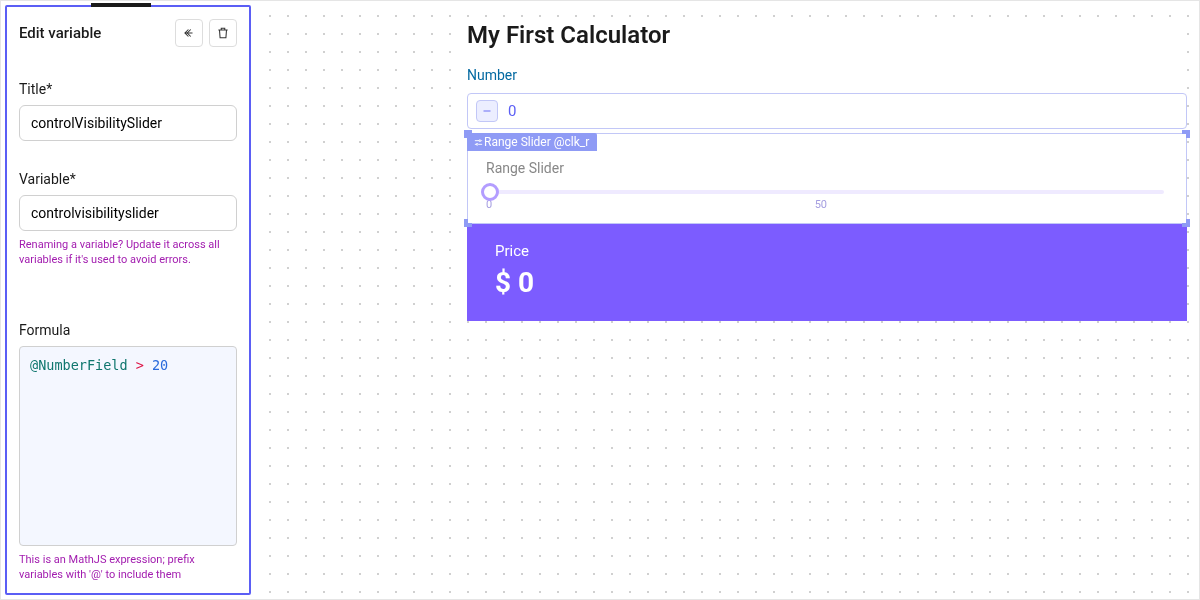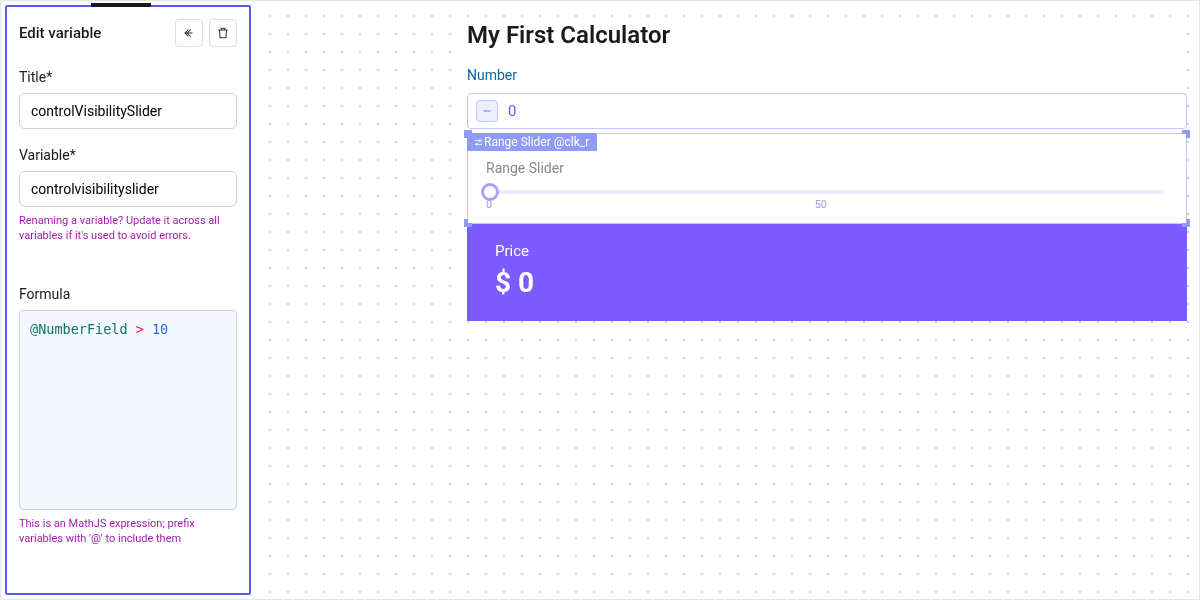--- a/index.html
+++ b/index.html
@@ -20,20 +20,21 @@
   .sidebar {
     width: 254px;
     border: 2px solid #5b5ef5;
     background: #fff;
     position: relative;
     display: flex;
     flex-direction: column;
     padding: 12px;
     margin: 4px;
     border-radius: 2px;
+    gap: 12px;
   }
   .sidebar-tab {
     position: absolute;
     top: -4px;
     left: 84px;
     width: 60px;
     height: 4px;
     background: #1a1a1a;
   }
   .panel-header {
@@ -270,21 +271,21 @@
       <label class="field-label">Variable*</label>
       <input class="text-input" value="controlvisibilityslider" style="">
       <div class="help-text">Renaming a variable? Update it across all variables if it's used to avoid errors.</div>
     </div>
 
     <div class="field-group" style="flex:1; display:flex; flex-direction:column;margin-top:24px;">
       <label class="field-label">Formula</label>
       <div class="formula-box">
         <span class="ref">@NumberField</span>
         <span class="op">&gt;</span>
-        <span class="num">10</span>
+        <span class="num">20</span>
       </div>
       <div class="help-text">This is an MathJS expression; prefix variables with '@' to include them</div>
     </div>
   </div>
 
   <div class="canvas">
     <div class="calc">
       <div class="calc-title">My First Calculator</div>
 
       <div class="calc-section-label">Number</div>

